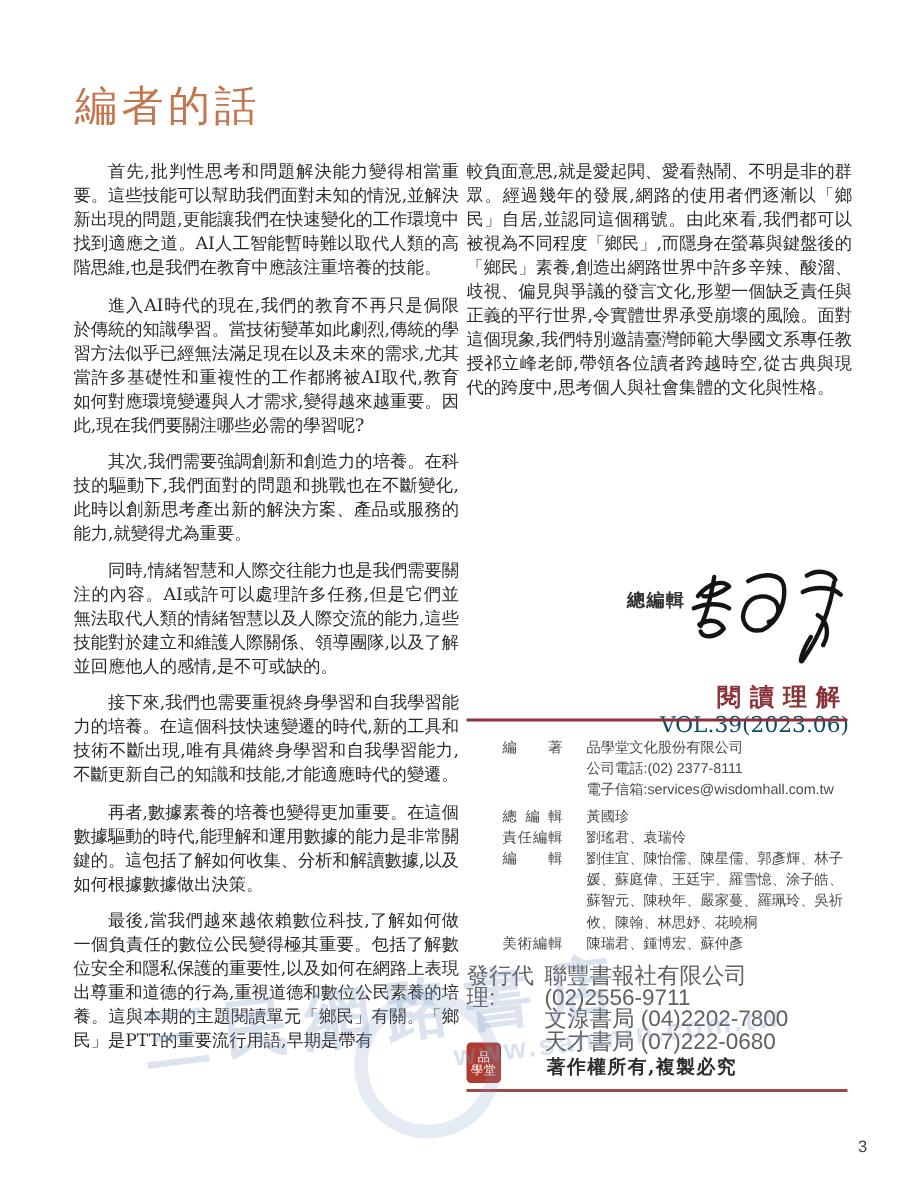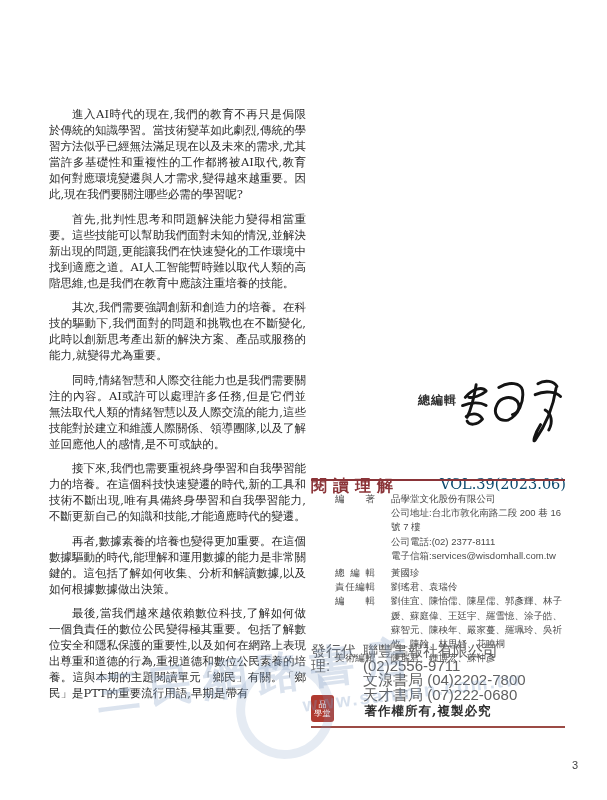--- a/index.html
+++ b/index.html
@@ -19,22 +19,22 @@
   .col-left{left:49px;}
   .col-right{left:311px;}
   .col p{margin:0 0 8.5px 0;text-indent:2em;}
   .col p.no-indent{text-indent:0;}
   
   .sig-block{position:absolute;left:412px;top:372px;width:160px;height:80px;z-index:1;}
   .sig-role{position:absolute;left:6px;top:20px;font-size:12px;font-weight:600;color:#333;letter-spacing:1px;}
   .signature{position:absolute;left:46px;top:0px;width:118px;height:78px;}
   .signature path{fill:none;stroke:#141414;stroke-width:3.2;stroke-linecap:round;stroke-linejoin:round;}
   
-  .journal-header{position:absolute;left:311px;top:476px;width:255px;display:flex;
-      justify-content:space-between;align-items:flex-start;z-index:1;}
+  .journal-header{position:absolute;left:311px;top:455px;width:255px;display:flex;
+      justify-content:space-between;align-items:flex-end;z-index:1;flex-direction:column;}
   .journal-name{font-size:16px;font-weight:700;letter-spacing:6px;color:#8A3438;}
   .journal-vol{font-size:14.5px;color:#0c4a6e;font-family:"DejaVu Serif",serif;}
   .rule{position:absolute;left:311px;width:254px;height:2px;background:#8A3438;z-index:1;}
   .rule-top{top:479px;}
   .rule-bottom{top:726px;background:#9C4B45;}
   
   .colophon{position:absolute;left:311px;top:492px;width:256px;font-size:9.5px;
       line-height:14.2px;color:#4a4a4a;z-index:1;
       font-family:"Liberation Sans","DejaVu Sans",sans-serif;}
   .colo-row{display:flex;margin-left:24px;}
@@ -67,32 +67,34 @@
   .wm-circle{position:absolute;left:175px;top:58px;width:80px;height:80px;
       border:9px solid rgba(125,155,195,0.20);border-radius:50%;}
   .wm-url{position:absolute;left:242px;top:94px;font-size:19px;font-weight:700;
       letter-spacing:2px;color:rgba(125,155,195,0.30);white-space:nowrap;}
 </style>
 </head>
 <body>
 
 <div class="page">
 
+  <h1 class="title">編者的話</h1>
 
   <div class="col col-left">
+    <p>首先,批判性思考和問題解決能力變得相當重要。這些技能可以幫助我們面對未知的情況,並解決新出現的問題,更能讓我們在快速變化的工作環境中找到適應之道。AI人工智能暫時難以取代人類的高階思維,也是我們在教育中應該注重培養的技能。</p>
     <p>進入AI時代的現在,我們的教育不再只是侷限於傳統的知識學習。當技術變革如此劇烈,傳統的學習方法似乎已經無法滿足現在以及未來的需求,尤其當許多基礎性和重複性的工作都將被AI取代,教育如何對應環境變遷與人才需求,變得越來越重要。因此,現在我們要關注哪些必需的學習呢?</p>
-    <p>首先,批判性思考和問題解決能力變得相當重要。這些技能可以幫助我們面對未知的情況,並解決新出現的問題,更能讓我們在快速變化的工作環境中找到適應之道。AI人工智能暫時難以取代人類的高階思維,也是我們在教育中應該注重培養的技能。</p>
     <p>其次,我們需要強調創新和創造力的培養。在科技的驅動下,我們面對的問題和挑戰也在不斷變化,此時以創新思考產出新的解決方案、產品或服務的能力,就變得尤為重要。</p>
     <p>同時,情緒智慧和人際交往能力也是我們需要關注的內容。AI或許可以處理許多任務,但是它們並無法取代人類的情緒智慧以及人際交流的能力,這些技能對於建立和維護人際關係、領導團隊,以及了解並回應他人的感情,是不可或缺的。</p>
     <p>接下來,我們也需要重視終身學習和自我學習能力的培養。在這個科技快速變遷的時代,新的工具和技術不斷出現,唯有具備終身學習和自我學習能力,不斷更新自己的知識和技能,才能適應時代的變遷。</p>
     <p>再者,數據素養的培養也變得更加重要。在這個數據驅動的時代,能理解和運用數據的能力是非常關鍵的。這包括了解如何收集、分析和解讀數據,以及如何根據數據做出決策。</p>
     <p>最後,當我們越來越依賴數位科技,了解如何做一個負責任的數位公民變得極其重要。包括了解數位安全和隱私保護的重要性,以及如何在網路上表現出尊重和道德的行為,重視道德和數位公民素養的培養。這與本期的主題閱讀單元「鄉民」有關。「鄉民」是PTT的重要流行用語,早期是帶有</p>
   </div>
 
   <div class="col col-right">
+    <p class="no-indent">較負面意思,就是愛起閧、愛看熱鬧、不明是非的群眾。經過幾年的發展,網路的使用者們逐漸以「鄉民」自居,並認同這個稱號。由此來看,我們都可以被視為不同程度「鄉民」,而隱身在螢幕與鍵盤後的「鄉民」素養,創造出網路世界中許多辛辣、酸溜、歧視、偏見與爭議的發言文化,形塑一個缺乏責任與正義的平行世界,令實體世界承受崩壞的風險。面對這個現象,我們特別邀請臺灣師範大學國文系專任教授祁立峰老師,帶領各位讀者跨越時空,從古典與現代的跨度中,思考個人與社會集體的文化與性格。</p>
   </div>
 
   <div class="sig-block">
     <span class="sig-role">總編輯</span>
     <svg class="signature" viewBox="0 0 130 78" role="img" aria-label="黃國珍">
       <path d="M8,24 C16,14 27,12 31,17 C25,22 17,25 12,24"></path>
       <path d="M20,10 C18,22 15,36 10,46"></path>
       <path d="M5,33 C14,29 25,29 31,33"></path>
       <path d="M9,45 C17,40 24,42 27,48 C21,55 12,55 10,50"></path>
       <path d="M45,13 C57,6 69,8 71,16 C73,28 67,44 55,49 C44,51 38,42 43,32 C47,23 59,22 65,28 C69,33 67,41 60,43"></path>
@@ -107,21 +109,20 @@
     <span class="journal-name">閱讀理解</span>
     <span class="journal-vol">VOL.39(2023.06)</span>
   </div>
   <div class="rule rule-top"></div>
 
   <div class="colophon">
     <div class="colo-row">
       <span class="colo-label">編著</span>
       <span class="colo-value">
         <div>品學堂文化股份有限公司</div>
-        <div>公司地址:台北市敦化南路二段 200 巷 16 號 7 樓</div>
         <div>公司電話:(02) 2377-8111</div>
         <div>電子信箱:services@wisdomhall.com.tw</div>
       </span>
     </div>
     <div class="colo-row gap">
       <span class="colo-label">總編輯</span>
       <span class="colo-value">黃國珍</span>
     </div>
     <div class="colo-row">
       <span class="colo-label">責任編輯</span>

